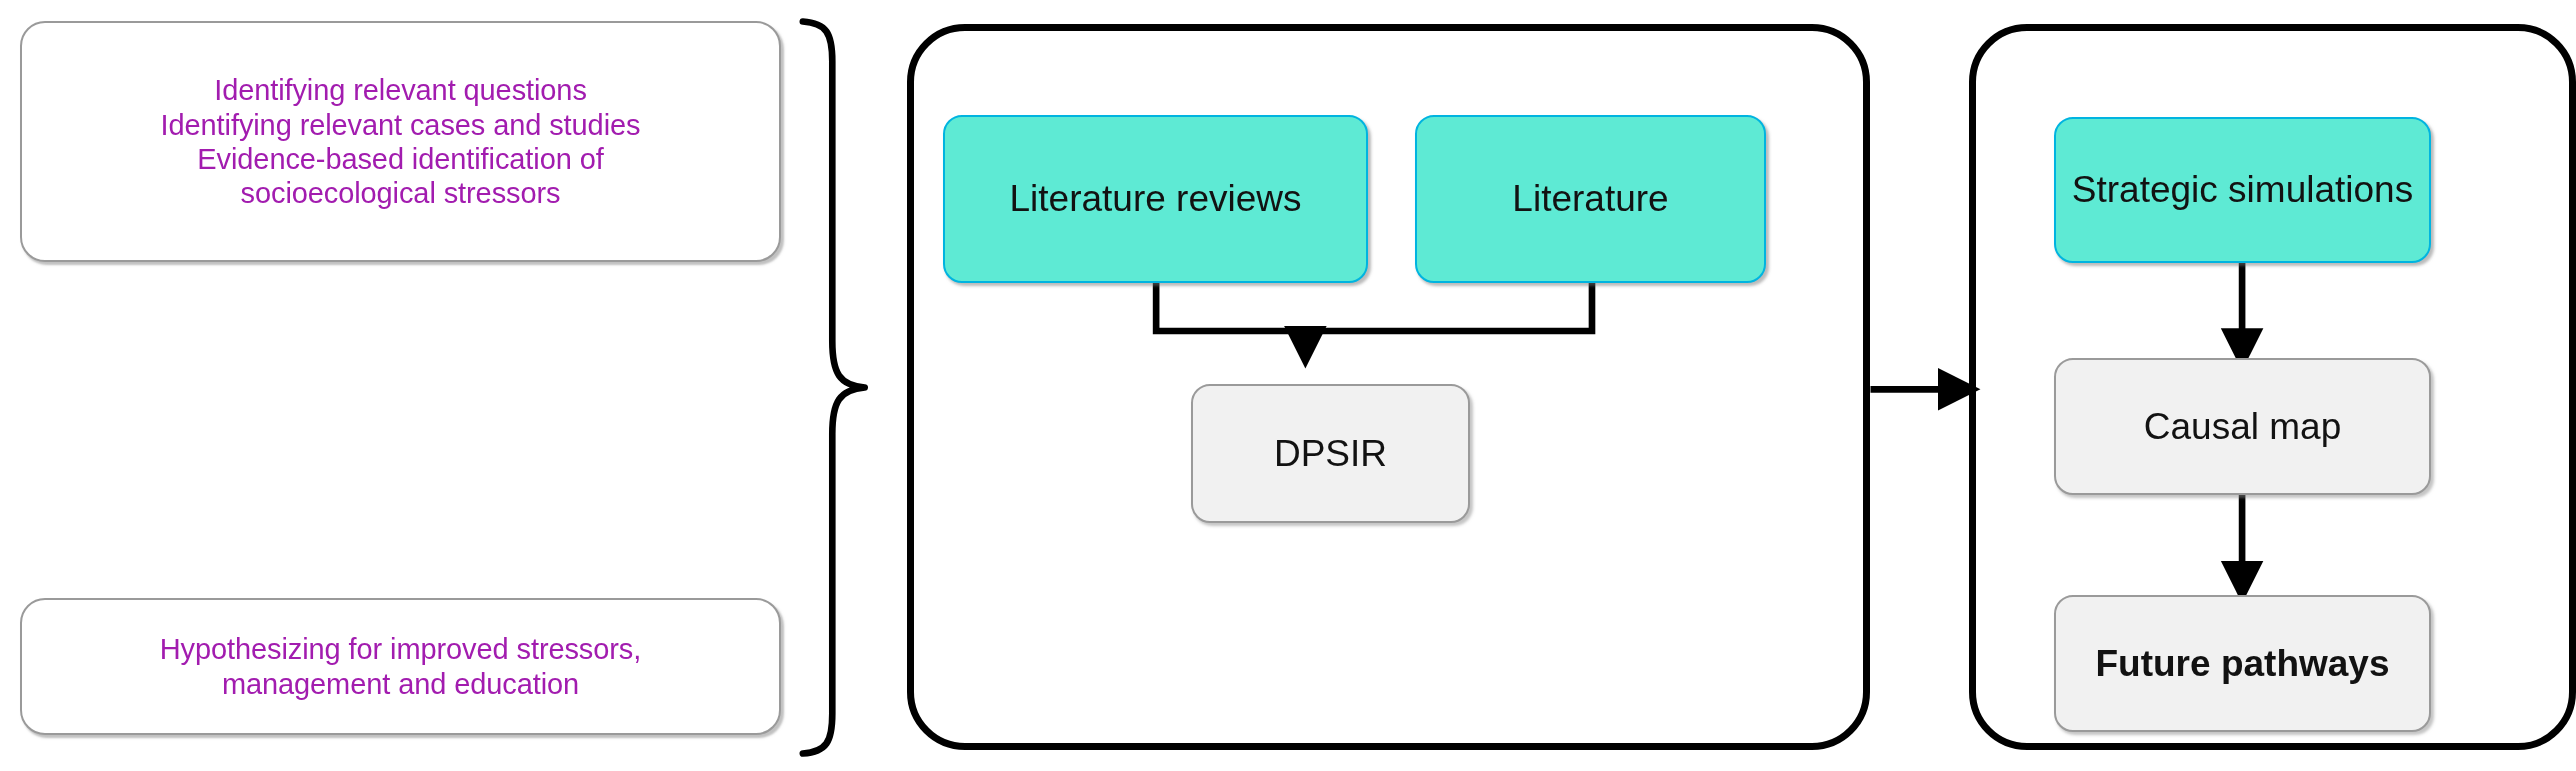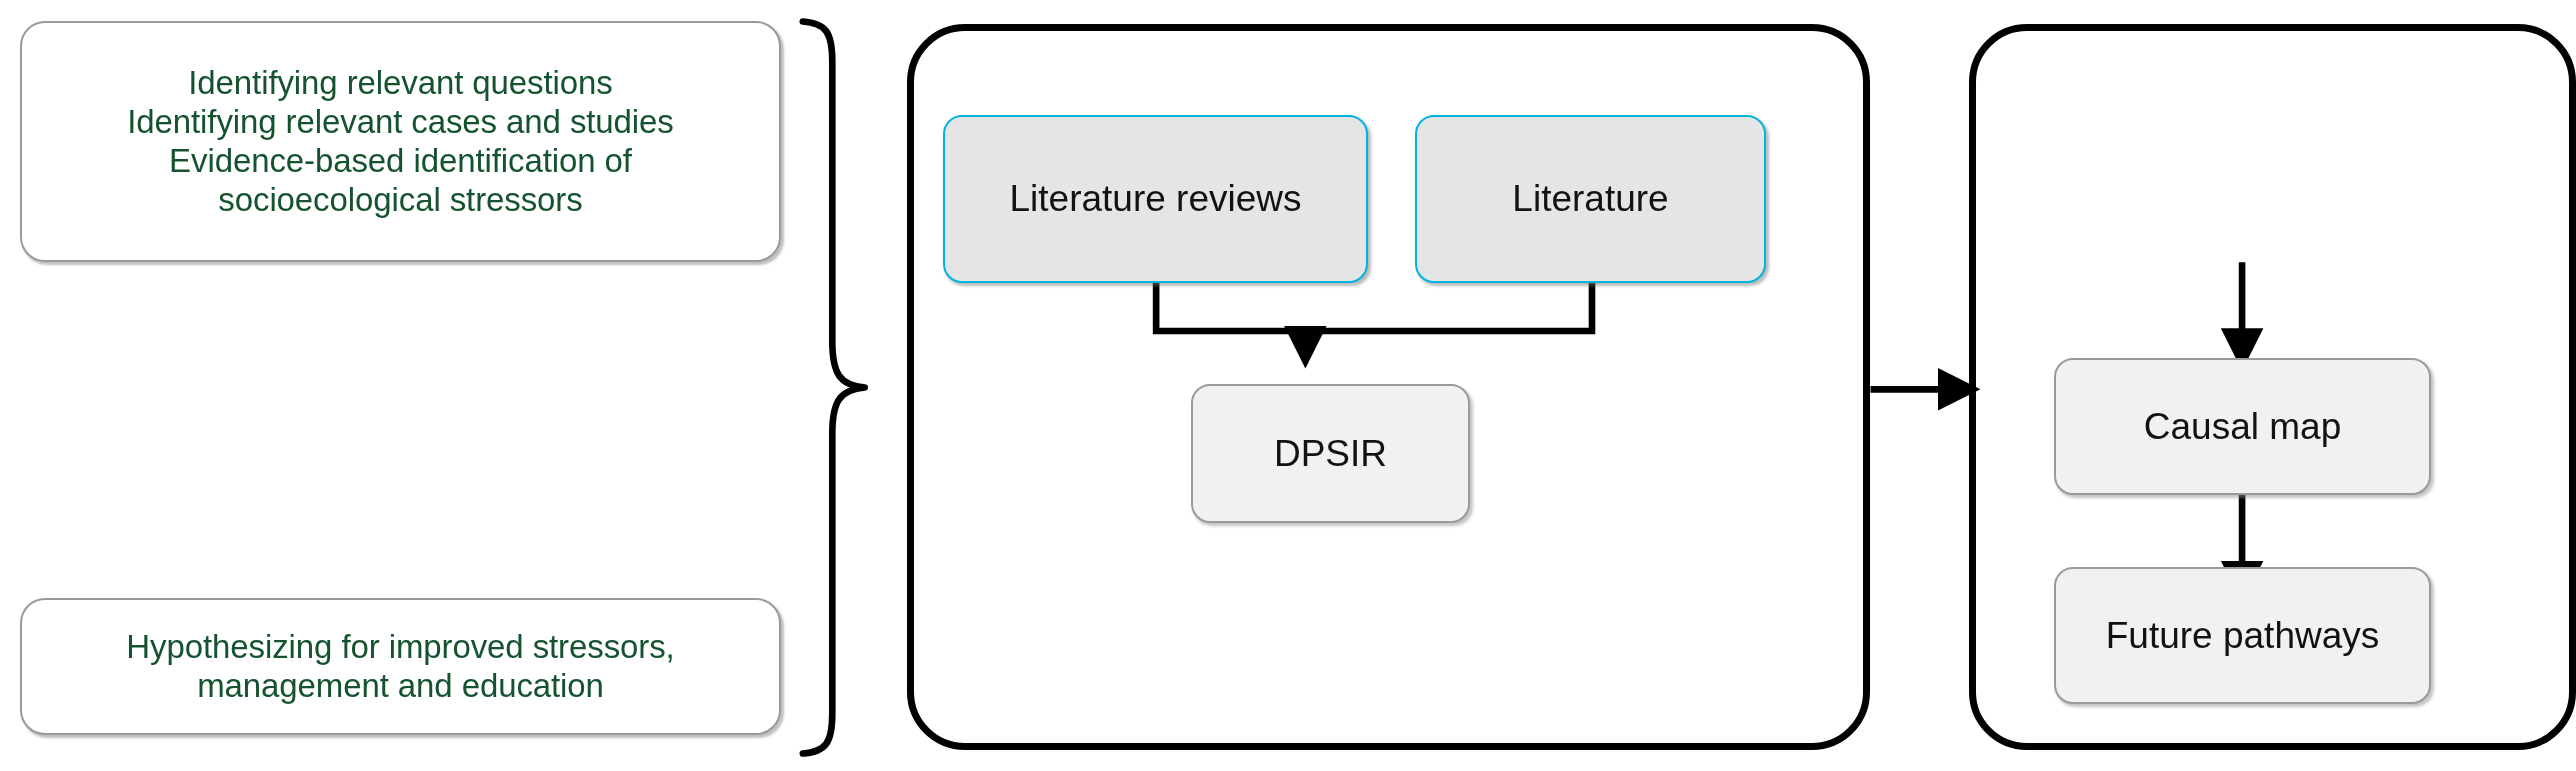--- a/index.html
+++ b/index.html
@@ -23,23 +23,23 @@
     background: #ffffff;
     border: 2.2px solid #9a9a9a;
     border-radius: 25px;
     display: flex;
     align-items: center;
     justify-content: center;
     text-align: center;
     box-shadow: 2.2px 3px 2.2px rgba(140,140,140,0.55);
   }
   .phase-box .phase-text {
-    font-size: 33px;
+    font-size: 29px;
     line-height: 1.18;
-    color: #14532d;
+    color: #a21caf;
     letter-spacing: -0.1px;
     white-space: pre-line;
     padding: 0 10.3px;
   }
 
   #phase-1 { left: 20px;  top: 21.4px;  width: 761px; height: 241px; }
   #phase-2 { left: 20px;  top: 344px; width: 761px; height: 137px; }
   #phase-3 { left: 20px;  top: 598px; width: 761px; height: 137px; }
 
   
@@ -72,37 +72,37 @@
     text-align: center;
     border-radius: 19px;
   }
   .node .node-text {
     font-size: 37px;
     color: #121212;
     line-height: 1.12;
     padding: 0 7.4px;
   }
   .node.cyan {
-    background: #e5e5e5;
+    background: #5eead4;
     border: 2.2px solid #00B4E0;
     box-shadow: 2.2px 3px 3px rgba(120,120,120,0.5);
   }
   .node.grey {
     background: #F1F1F1;
     border: 2.2px solid #9a9a9a;
     box-shadow: 2.2px 3px 3px rgba(140,140,140,0.5);
   }
 
   #node-literature { left: 943px; top: 115px; width: 425px; height: 168px; }
   #node-interviews { left: 1415px; top: 115px; width: 351px; height: 168px; }
   #node-dpsir      { left: 1191px; top: 356px; width: 279px; height: 139px; margin-top: 28px; }
 
   #node-strategic  { left: 2054px; top: 117px; width: 377px; height: 146px; }
   #node-causal     { left: 2054px; top: 358px; width: 377px; height: 137px; }
-  #node-future     { left: 2054px; top: 567px; width: 377px; height: 137px; }
+  #node-future     { left: 2054px; top: 595px; width: 377px; height: 137px; font-weight: bold; }
 
   
   #connectors {
     position: absolute;
     left: 0;
     top: 0;
     width: 2576px;
     height: 772px;
     pointer-events: none;
   }
@@ -166,20 +166,23 @@
   </div>
 
   <div class="node cyan" id="node-interviews">
     <span class="node-text">Literature</span>
   </div>
 
   <div class="node grey" id="node-dpsir">
     <span class="node-text">DPSIR</span>
   </div>
 
+  <div class="node cyan" id="node-strategic">
+    <span class="node-text">Strategic simulations</span>
+  </div>
 
   <div class="node grey" id="node-causal">
     <span class="node-text">Causal map</span>
   </div>
 
   <div class="node grey" id="node-future">
     <span class="node-text">Future pathways</span>
   </div>
 
 </div>

